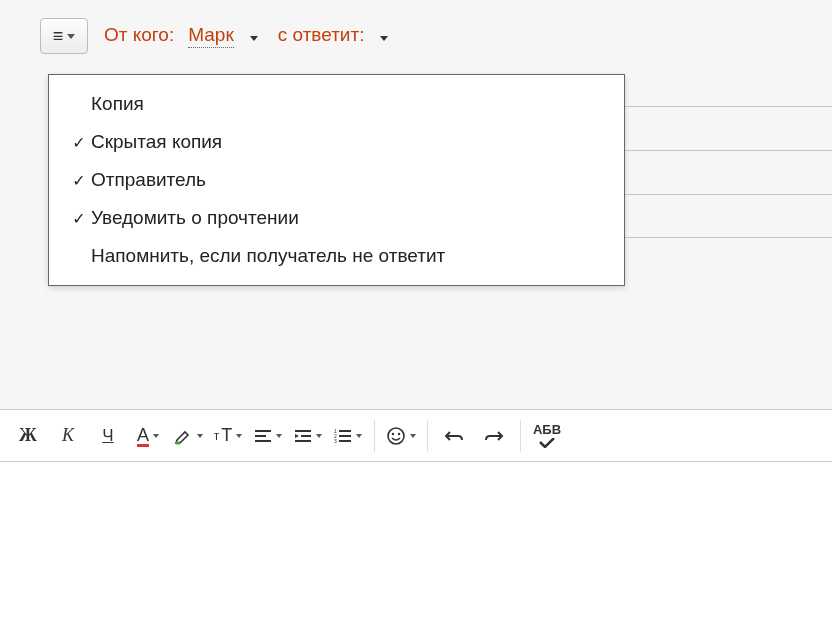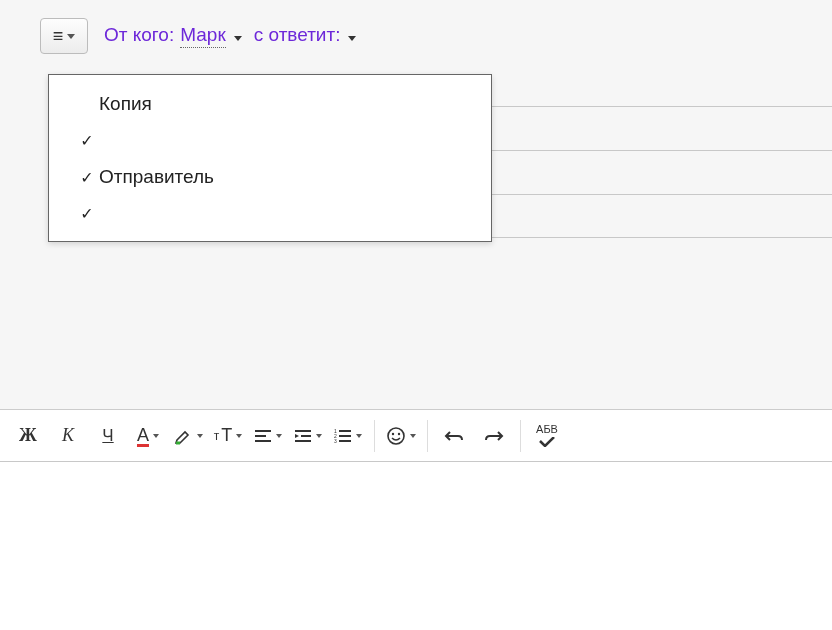--- a/index.html
+++ b/index.html
@@ -43,48 +43,48 @@
     color: #333;
   }
   .caret {
     width: 0; height: 0;
     border-left: 4px solid transparent;
     border-right: 4px solid transparent;
     border-top: 5px solid #555;
   }
   .from-line {
     font-size: 19px;
-    color: #6d28d9;
+    color: #c2410c;
     display: flex;
     align-items: baseline;
-    gap: 6px;
+    gap: 14px;
   }
   .dotted {
     border-bottom: 1px dotted #666;
     padding-bottom: 1px;
     cursor: pointer;
   }
   .caret-inline {
     display: inline-block;
     width: 0; height: 0;
     border-left: 4px solid transparent;
     border-right: 4px solid transparent;
     border-top: 5px solid #333;
     margin: 0 6px 2px 2px;
     vertical-align: middle;
   }
   .dropdown {
     position: absolute;
     left: 48px;
     top: 74px;
-    width: 444px;
+    width: 577px;
     background: #fff;
     border: 1px solid #666;
     box-shadow: 0 2px 6px rgba(0,0,0,.15);
-    padding: 10px 8px;
+    padding: 10px 0;
   }
   .dropdown-item {
     display: flex;
     align-items: center;
     padding: 8px 18px 8px 18px;
     font-size: 19px;
     cursor: pointer;
   }
   .dropdown-item .check {
     width: 24px;
@@ -175,27 +175,33 @@
     <div class="field-line"></div>
   </div>
 
   <div class="dropdown">
     <div class="dropdown-item">
       <span class="check"></span>
       <span class="label">Копия</span>
     </div>
     <div class="dropdown-item">
       <span class="check">✓</span>
+      <span class="label">Скрытая копия</span>
     </div>
     <div class="dropdown-item">
       <span class="check">✓</span>
       <span class="label">Отправитель</span>
     </div>
     <div class="dropdown-item">
       <span class="check">✓</span>
+      <span class="label">Уведомить о прочтении</span>
+    </div>
+    <div class="dropdown-item">
+      <span class="check"></span>
+      <span class="label">Напомнить, если получатель не ответит</span>
     </div>
   </div>
 
 </div>
 
 <div class="toolbar">
   <div class="tb bold">Ж</div>
   <div class="tb italic">К</div>
   <div class="tb">
     <span class="underline-u">Ч</span>
@@ -262,20 +268,20 @@
     </svg>
   </div>
   <div class="tb">
     <svg width="20" height="14" viewBox="0 0 20 14">
       <path d="M14 3 L18 7 L14 11" fill="none" stroke="#333" stroke-width="2"></path>
       <path d="M18 7 L6 7 Q2 7 2 11" fill="none" stroke="#333" stroke-width="2"></path>
     </svg>
   </div>
   <div class="sep"></div>
   <div class="tb" style="flex-direction:column;line-height:1;">
-    <span style="font-size:11px;font-weight:normal">АБВ</span>
+    <span style="font-size:13px;font-weight:bold">АБВ</span>
     <svg width="18" height="10" viewBox="0 0 18 10">
       <path d="M2 4 L7 9 L16 0" fill="none" stroke="#333" stroke-width="2.5"></path>
     </svg>
   </div>
 </div>
 
 <div class="editor"></div>
 
 </body></html>

